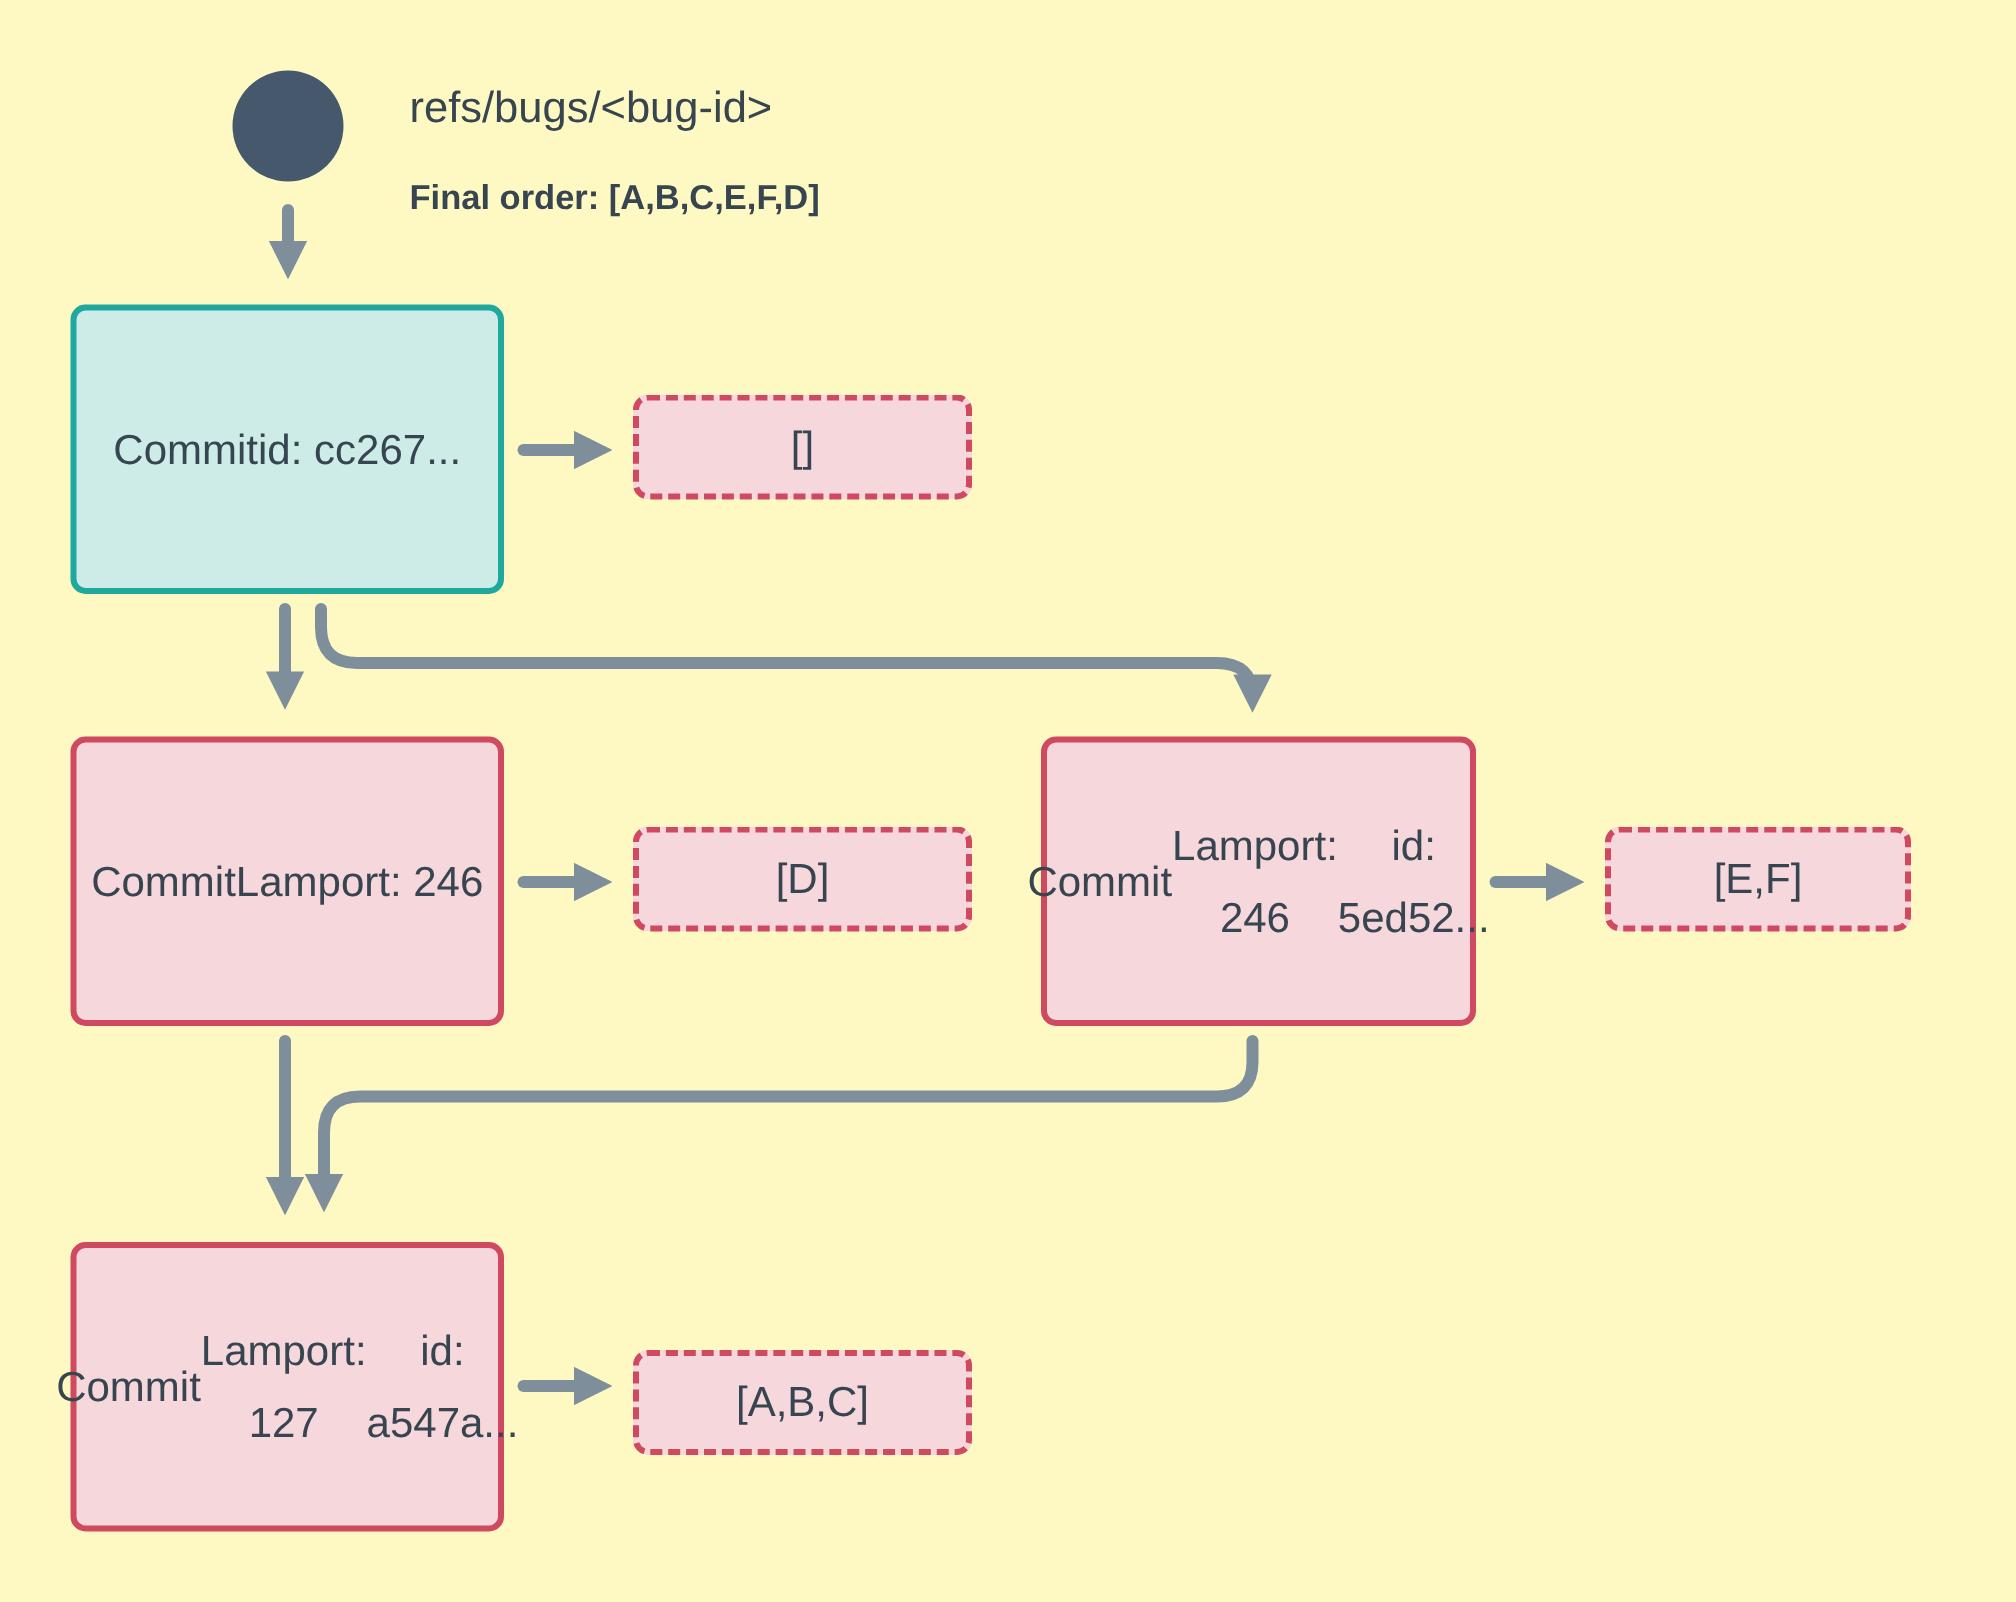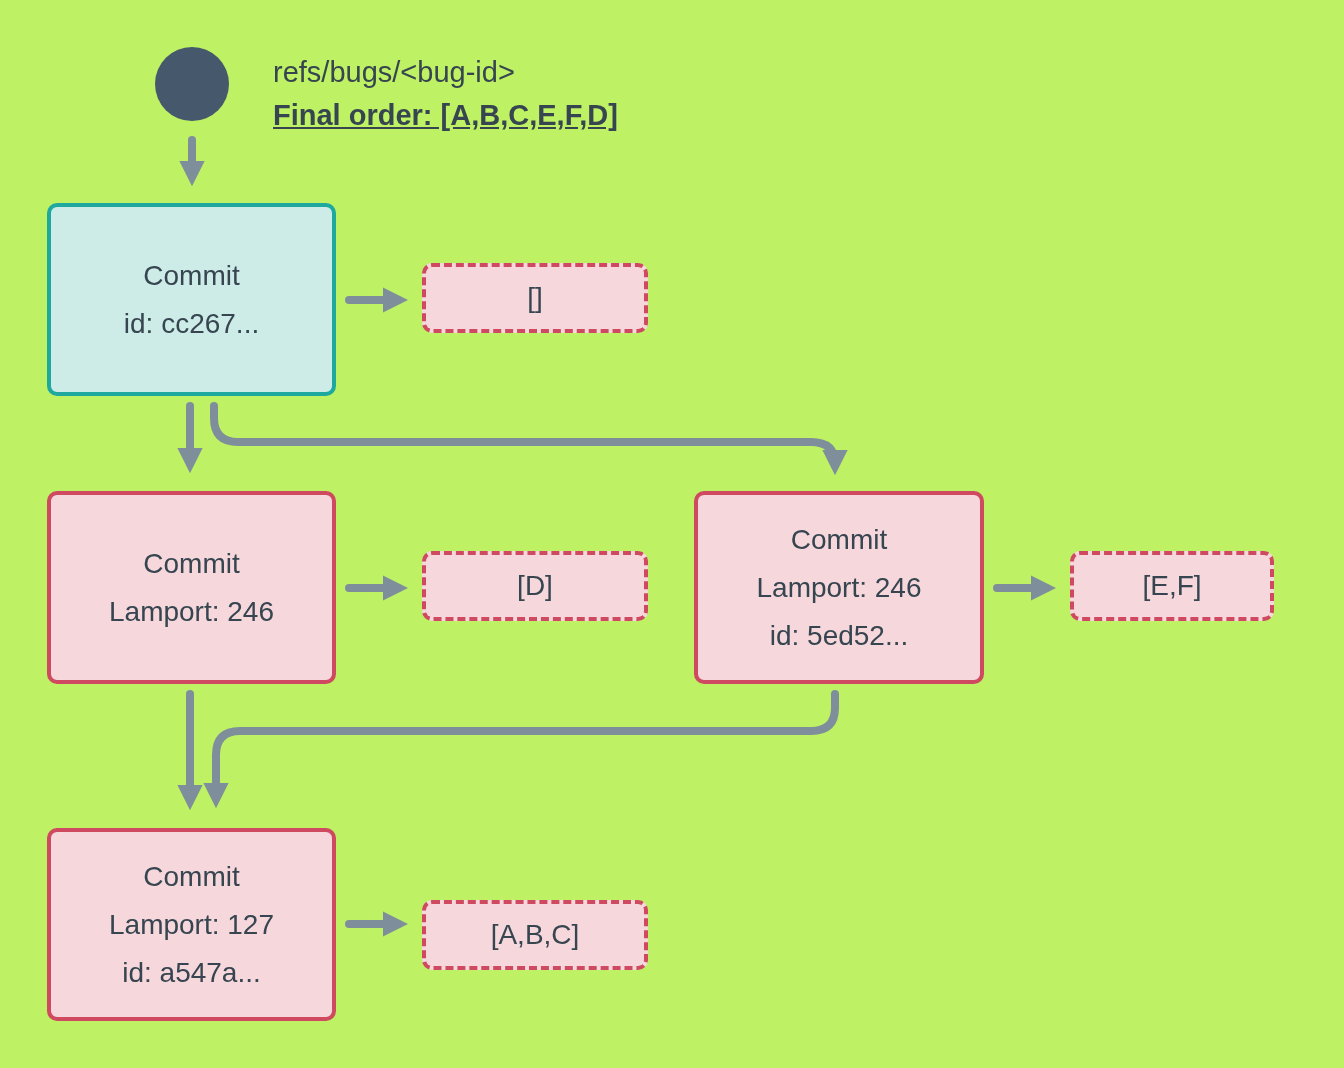--- a/index.html
+++ b/index.html
@@ -5,21 +5,21 @@
 <style>
   html,body{margin:0;padding:0;}
   body{
     font-family:"Liberation Sans","DejaVu Sans",sans-serif;
     background:#edf1f4;
   }
   .canvas{
     position:relative;
     width:1344px;
     height:1068px;
-    background:#bef264;
+    background:#fef9c3;
     overflow:hidden;
     color:#36454f;
   }
   .edges{
     position:absolute;
     left:0;top:0;
     width:1344px;height:1068px;
   }
   .ref-node{
     position:absolute;
@@ -31,37 +31,35 @@
   .ref-label{
     position:absolute;
     left:273px;top:55px;
     font-size:29px;
     line-height:34px;
     color:#36454f;
     white-space:nowrap;
   }
   .final-order{
     position:absolute;
-    left:273px;top:98px;
-    font-size:29px;
+    left:273px;top:114px;
+    font-size:23px;
     line-height:34px;
     font-weight:bold;
     color:#36454f;
     white-space:nowrap;
-    text-decoration:underline;
   }
   .commit-box{
     position:absolute;
     width:289px;height:193px;
     box-sizing:border-box;
     border:4px solid #cf4a60;
     background:#f5d7dc;
     border-radius:10px;
     display:flex;
-    flex-direction:column;
     justify-content:center;
     align-items:center;
     text-align:center;
     font-size:28px;
     line-height:48px;
     color:#36454f;
   }
   .commit-box.head{
     border-color:#1fa99e;
     background:#cdece8;

